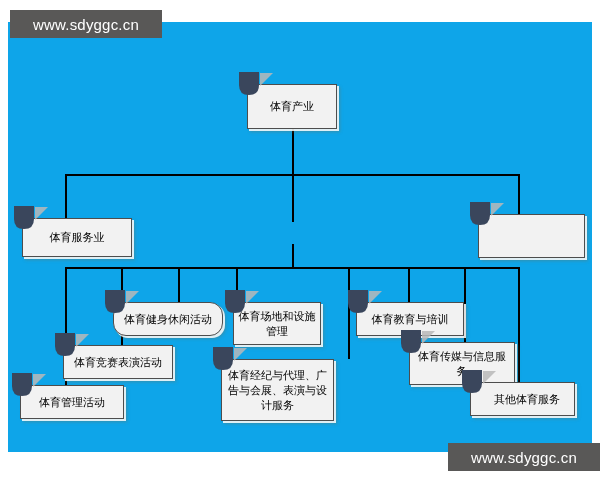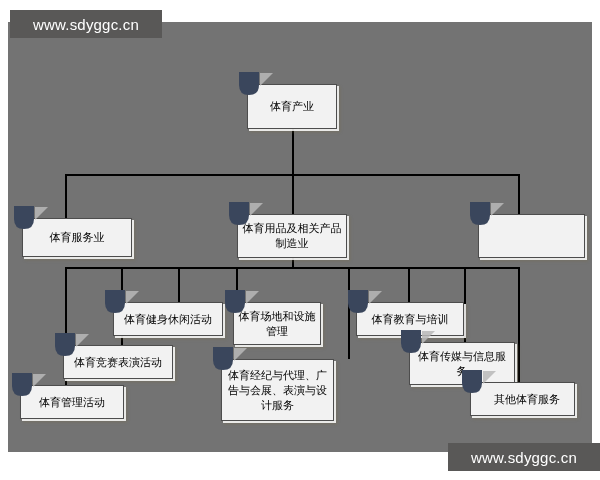--- a/index.html
+++ b/index.html
@@ -15,21 +15,21 @@
     overflow: hidden;
   }
 
   
   #diagram-canvas {
     position: absolute;
     left: 8px;
     top: 22px;
     width: 584px;
     height: 430px;
-    background: #737373;
+    background: #0ea5e9;
   }
 
   
   .watermark {
     position: absolute;
     background: #595857;
     color: #ffffff;
     font-size: 15px;
     letter-spacing: 0.2px;
     display: flex;
@@ -156,29 +156,20 @@
   <div class="node" style="left:14px; top:196px; width:110px; height:39px;">
     <span class="badge">
       <svg width="22" height="25" viewBox="0 0 22 25">
         <path d="M1 1 H21 V14 Q21 24 11 24 Q1 24 1 14 Z" fill="#3a465c"></path>
       </svg>
     </span>
     <span class="fold"></span>
     <span class="label">体育服务业</span>
   </div>
 
-  <div class="node" style="left:229px; top:192px; width:110px; height:44px;">
-    <span class="badge">
-      <svg width="22" height="25" viewBox="0 0 22 25">
-        <path d="M1 1 H21 V14 Q21 24 11 24 Q1 24 1 14 Z" fill="#3a465c"></path>
-      </svg>
-    </span>
-    <span class="fold"></span>
-    <span class="label">体育用品及相关产品制造业</span>
-  </div>
 
   <div class="node" style="left:470px; top:192px; width:107px; height:44px;">
     <span class="badge">
       <svg width="22" height="25" viewBox="0 0 22 25">
         <path d="M1 1 H21 V14 Q21 24 11 24 Q1 24 1 14 Z" fill="#3a465c"></path>
       </svg>
     </span>
     <span class="fold"></span>
   </div>
 
@@ -195,21 +186,21 @@
   <div class="node" style="left:55px; top:323px; width:110px; height:34px;">
     <span class="badge">
       <svg width="22" height="25" viewBox="0 0 22 25">
         <path d="M1 1 H21 V14 Q21 24 11 24 Q1 24 1 14 Z" fill="#3a465c"></path>
       </svg>
     </span>
     <span class="fold"></span>
     <span class="label">体育竞赛表演活动</span>
   </div>
 
-  <div class="node" style="left:105px; top:280px; width:110px; height:34px;">
+  <div class="node" style="left:105px; top:280px; width:110px; height:34px;border-radius:13px;">
     <span class="badge">
       <svg width="22" height="25" viewBox="0 0 22 25">
         <path d="M1 1 H21 V14 Q21 24 11 24 Q1 24 1 14 Z" fill="#3a465c"></path>
       </svg>
     </span>
     <span class="fold"></span>
     <span class="label">体育健身休闲活动</span>
   </div>
 
   <div class="node" style="left:225px; top:280px; width:88px; height:43px;">

